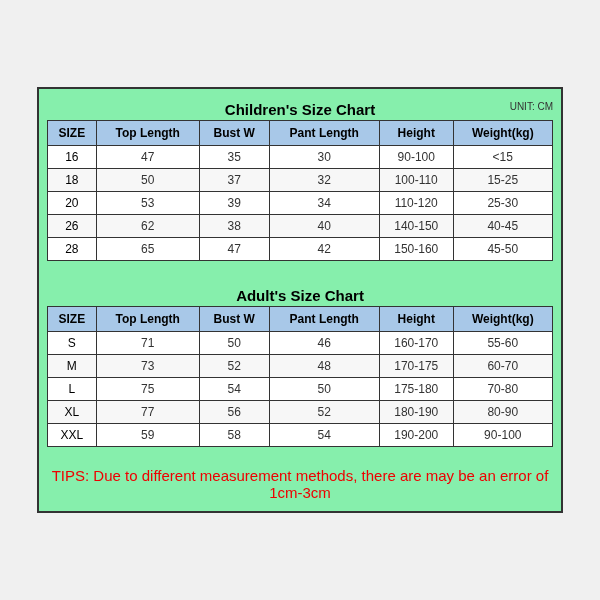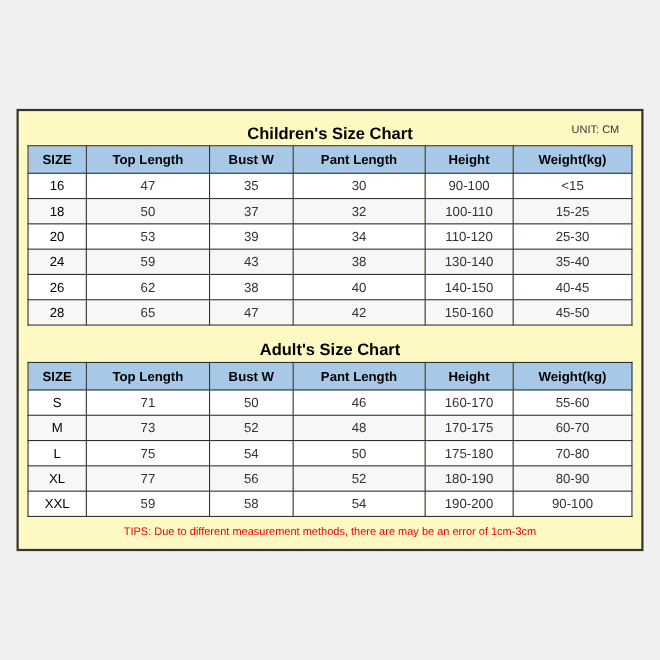--- a/index.html
+++ b/index.html
@@ -6,45 +6,45 @@
     body {
       background: #f0f0f0;
       display: flex;
       justify-content: center;
       align-items: center;
       width: 600px;
       height: 600px;
       font-family: Arial, sans-serif;
     }
     .chart-wrapper {
-      background: #fef9c3;
+      background: #86efac;
       border: 2px solid #333;
-      width: 570px;
+      width: 526px;
       padding: 8px;
     }
     .section-title {
       text-align: center;
       font-size: 15px;
       font-weight: bold;
       color: #000;
       padding: 4px 0 2px 0;
       position: relative;
     }
     .unit-label {
       position: absolute;
-      right: 12px;
+      right: 0;
       top: 4px;
       font-size: 10px;
       font-weight: normal;
       color: #333;
     }
     table {
       width: 100%;
       border-collapse: collapse;
-      margin-bottom: 4px;
+      margin-bottom: 16px;
       font-size: 12px;
     }
     thead tr th {
       background: #a8c8e8;
       border: 1px solid #333;
       padding: 5px 3px;
       text-align: center;
       font-weight: bold;
       color: #000;
     }
@@ -59,21 +59,21 @@
     }
     tbody tr:nth-child(even) td {
       background: #f7f7f7;
     }
     tbody tr td:first-child {
       font-weight: normal;
       color: #000;
     }
     .tips {
       text-align: center;
-      font-size: 10px;
+      font-size: 15px;
       color: #e00;
       padding: 4px 2px 2px 2px;
     }
     .section-gap {
       height: 6px;
     }
   </style>
 </head>
 <body>
 
@@ -113,28 +113,20 @@
         </tr>
         <tr>
           <td>20</td>
           <td>53</td>
           <td>39</td>
           <td>34</td>
           <td>110-120</td>
           <td>25-30</td>
         </tr>
         <tr>
-          <td>24</td>
-          <td>59</td>
-          <td>43</td>
-          <td>38</td>
-          <td>130-140</td>
-          <td>35-40</td>
-        </tr>
-        <tr>
           <td>26</td>
           <td>62</td>
           <td>38</td>
           <td>40</td>
           <td>140-150</td>
           <td>40-45</td>
         </tr>
         <tr>
           <td>28</td>
           <td>65</td>

